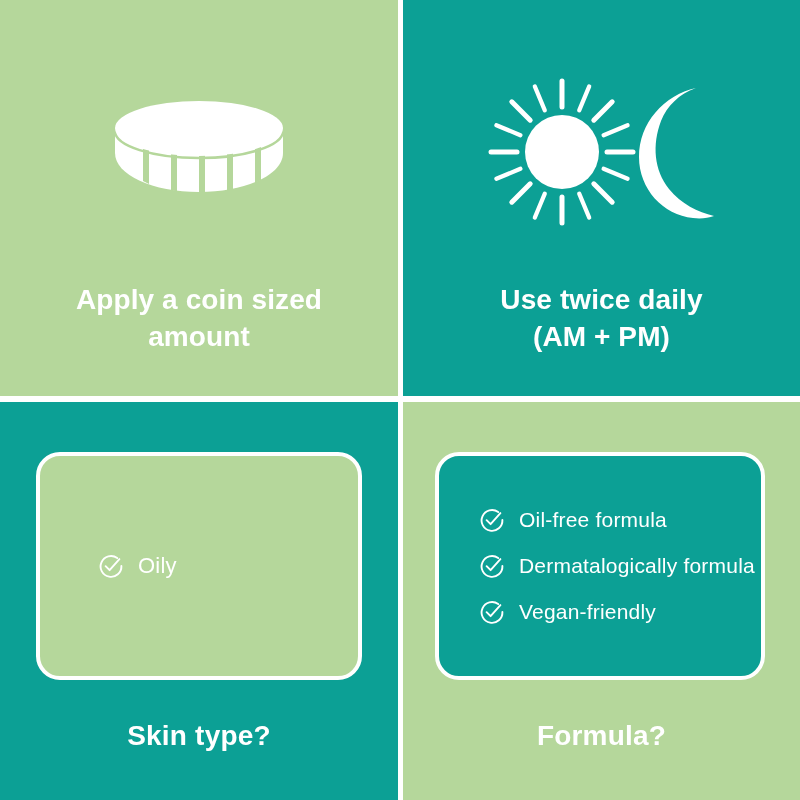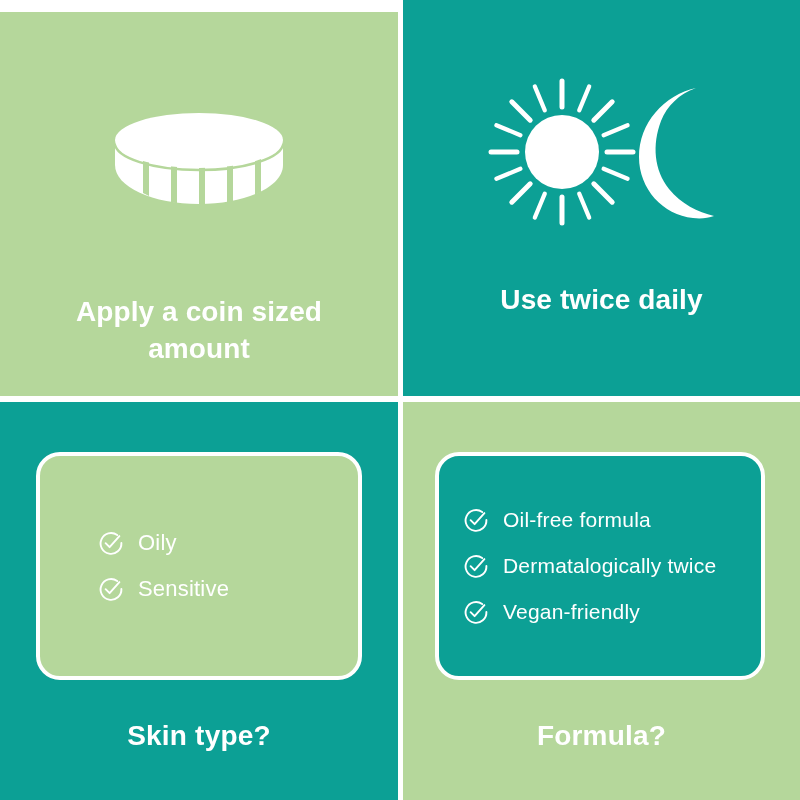--- a/index.html
+++ b/index.html
@@ -19,21 +19,21 @@
   
   .quad {
     position: absolute;
     width: 398px;
     height: 396px;
     box-sizing: border-box;
     display: flex;
     flex-direction: column;
     align-items: center;
   }
-  .quad.tl { left: 0;     top: 0;    background: #b5d79b; margin-top: 12px; }
+  .quad.tl { left: 0;     top: 0;    background: #b5d79b; }
   .quad.tr { left: 403px; top: 0;    background: #0ca095; width: 397px; }
   .quad.bl { left: 0;     top: 402px; background: #0ca095; height: 398px; }
   .quad.br { left: 403px; top: 402px; background: #b5d79b; width: 397px; height: 398px; }
 
   
   .icon-wrap {
     position: absolute;
     left: 0; right: 0;
     top: 60px;
     height: 180px;
@@ -71,21 +71,21 @@
     width: 326px;
     height: 228px;
     background: #b5d79b;
     padding-left: 58px;
   }
   .listbox.teal {
     left: 32px;
     width: 330px;
     height: 228px;
     background: #0ca095;
-    padding-left: 24px;
+    padding-left: 40px;
   }
   .list-item {
     display: flex;
     align-items: center;
     gap: 14px;
     height: 46px;
   }
   .list-item .label {
     color: #ffffff;
     font-size: 22px;
@@ -184,42 +184,36 @@
                    C172 124 196 150 226 153
                    C234 154 241 153 247 151
                    C231 147 214 139 202 124
                    C187 105 185 80 194 56
                    C200 41 212 29 229 23 Z" fill="#ffffff"></path>
         </g>
       </svg>
     </div>
     <div class="caption">
       <div>Use twice daily</div>
+      <div>(AM + PM)</div>
     </div>
   </div>
 
   <div class="quad bl">
     <div class="listbox green">
 
       <div class="list-item">
         <svg class="check-icon" viewBox="0 0 26 26">
           <path d="M19.2 5.1 A10.4 10.4 0 1 0 23.4 13" fill="none" stroke="#ffffff" stroke-width="1.9" stroke-linecap="round"></path>
           <path d="M7.6 13.2 L11.6 17.2 L21.4 6.1" fill="none" stroke="#ffffff" stroke-width="1.9" stroke-linecap="round" stroke-linejoin="round"></path>
         </svg>
         <span class="label">Oily</span>
       </div>
 
 
-      <div class="list-item">
-        <svg class="check-icon" viewBox="0 0 26 26">
-          <path d="M19.2 5.1 A10.4 10.4 0 1 0 23.4 13" fill="none" stroke="#ffffff" stroke-width="1.9" stroke-linecap="round"></path>
-          <path d="M7.6 13.2 L11.6 17.2 L21.4 6.1" fill="none" stroke="#ffffff" stroke-width="1.9" stroke-linecap="round" stroke-linejoin="round"></path>
-        </svg>
-        <span class="label">Sensitive</span>
-      </div>
 
 
     </div>
     <div class="quad-label">Skin type?</div>
   </div>
 
   <div class="quad br">
     <div class="listbox teal">
 
       <div class="list-item">
@@ -228,21 +222,21 @@
           <path d="M7.6 13.2 L11.6 17.2 L21.4 6.1" fill="none" stroke="#ffffff" stroke-width="1.9" stroke-linecap="round" stroke-linejoin="round"></path>
         </svg>
         <span class="label">Oil-free formula</span>
       </div>
 
       <div class="list-item">
         <svg class="check-icon" viewBox="0 0 26 26">
           <path d="M19.2 5.1 A10.4 10.4 0 1 0 23.4 13" fill="none" stroke="#ffffff" stroke-width="1.9" stroke-linecap="round"></path>
           <path d="M7.6 13.2 L11.6 17.2 L21.4 6.1" fill="none" stroke="#ffffff" stroke-width="1.9" stroke-linecap="round" stroke-linejoin="round"></path>
         </svg>
-        <span class="label">Dermatalogically twice</span>
+        <span class="label">Dermatalogically formula</span>
       </div>
 
 
       <div class="list-item">
         <svg class="check-icon" viewBox="0 0 26 26">
           <path d="M19.2 5.1 A10.4 10.4 0 1 0 23.4 13" fill="none" stroke="#ffffff" stroke-width="1.9" stroke-linecap="round"></path>
           <path d="M7.6 13.2 L11.6 17.2 L21.4 6.1" fill="none" stroke="#ffffff" stroke-width="1.9" stroke-linecap="round" stroke-linejoin="round"></path>
         </svg>
         <span class="label">Vegan-friendly</span>
       </div>

